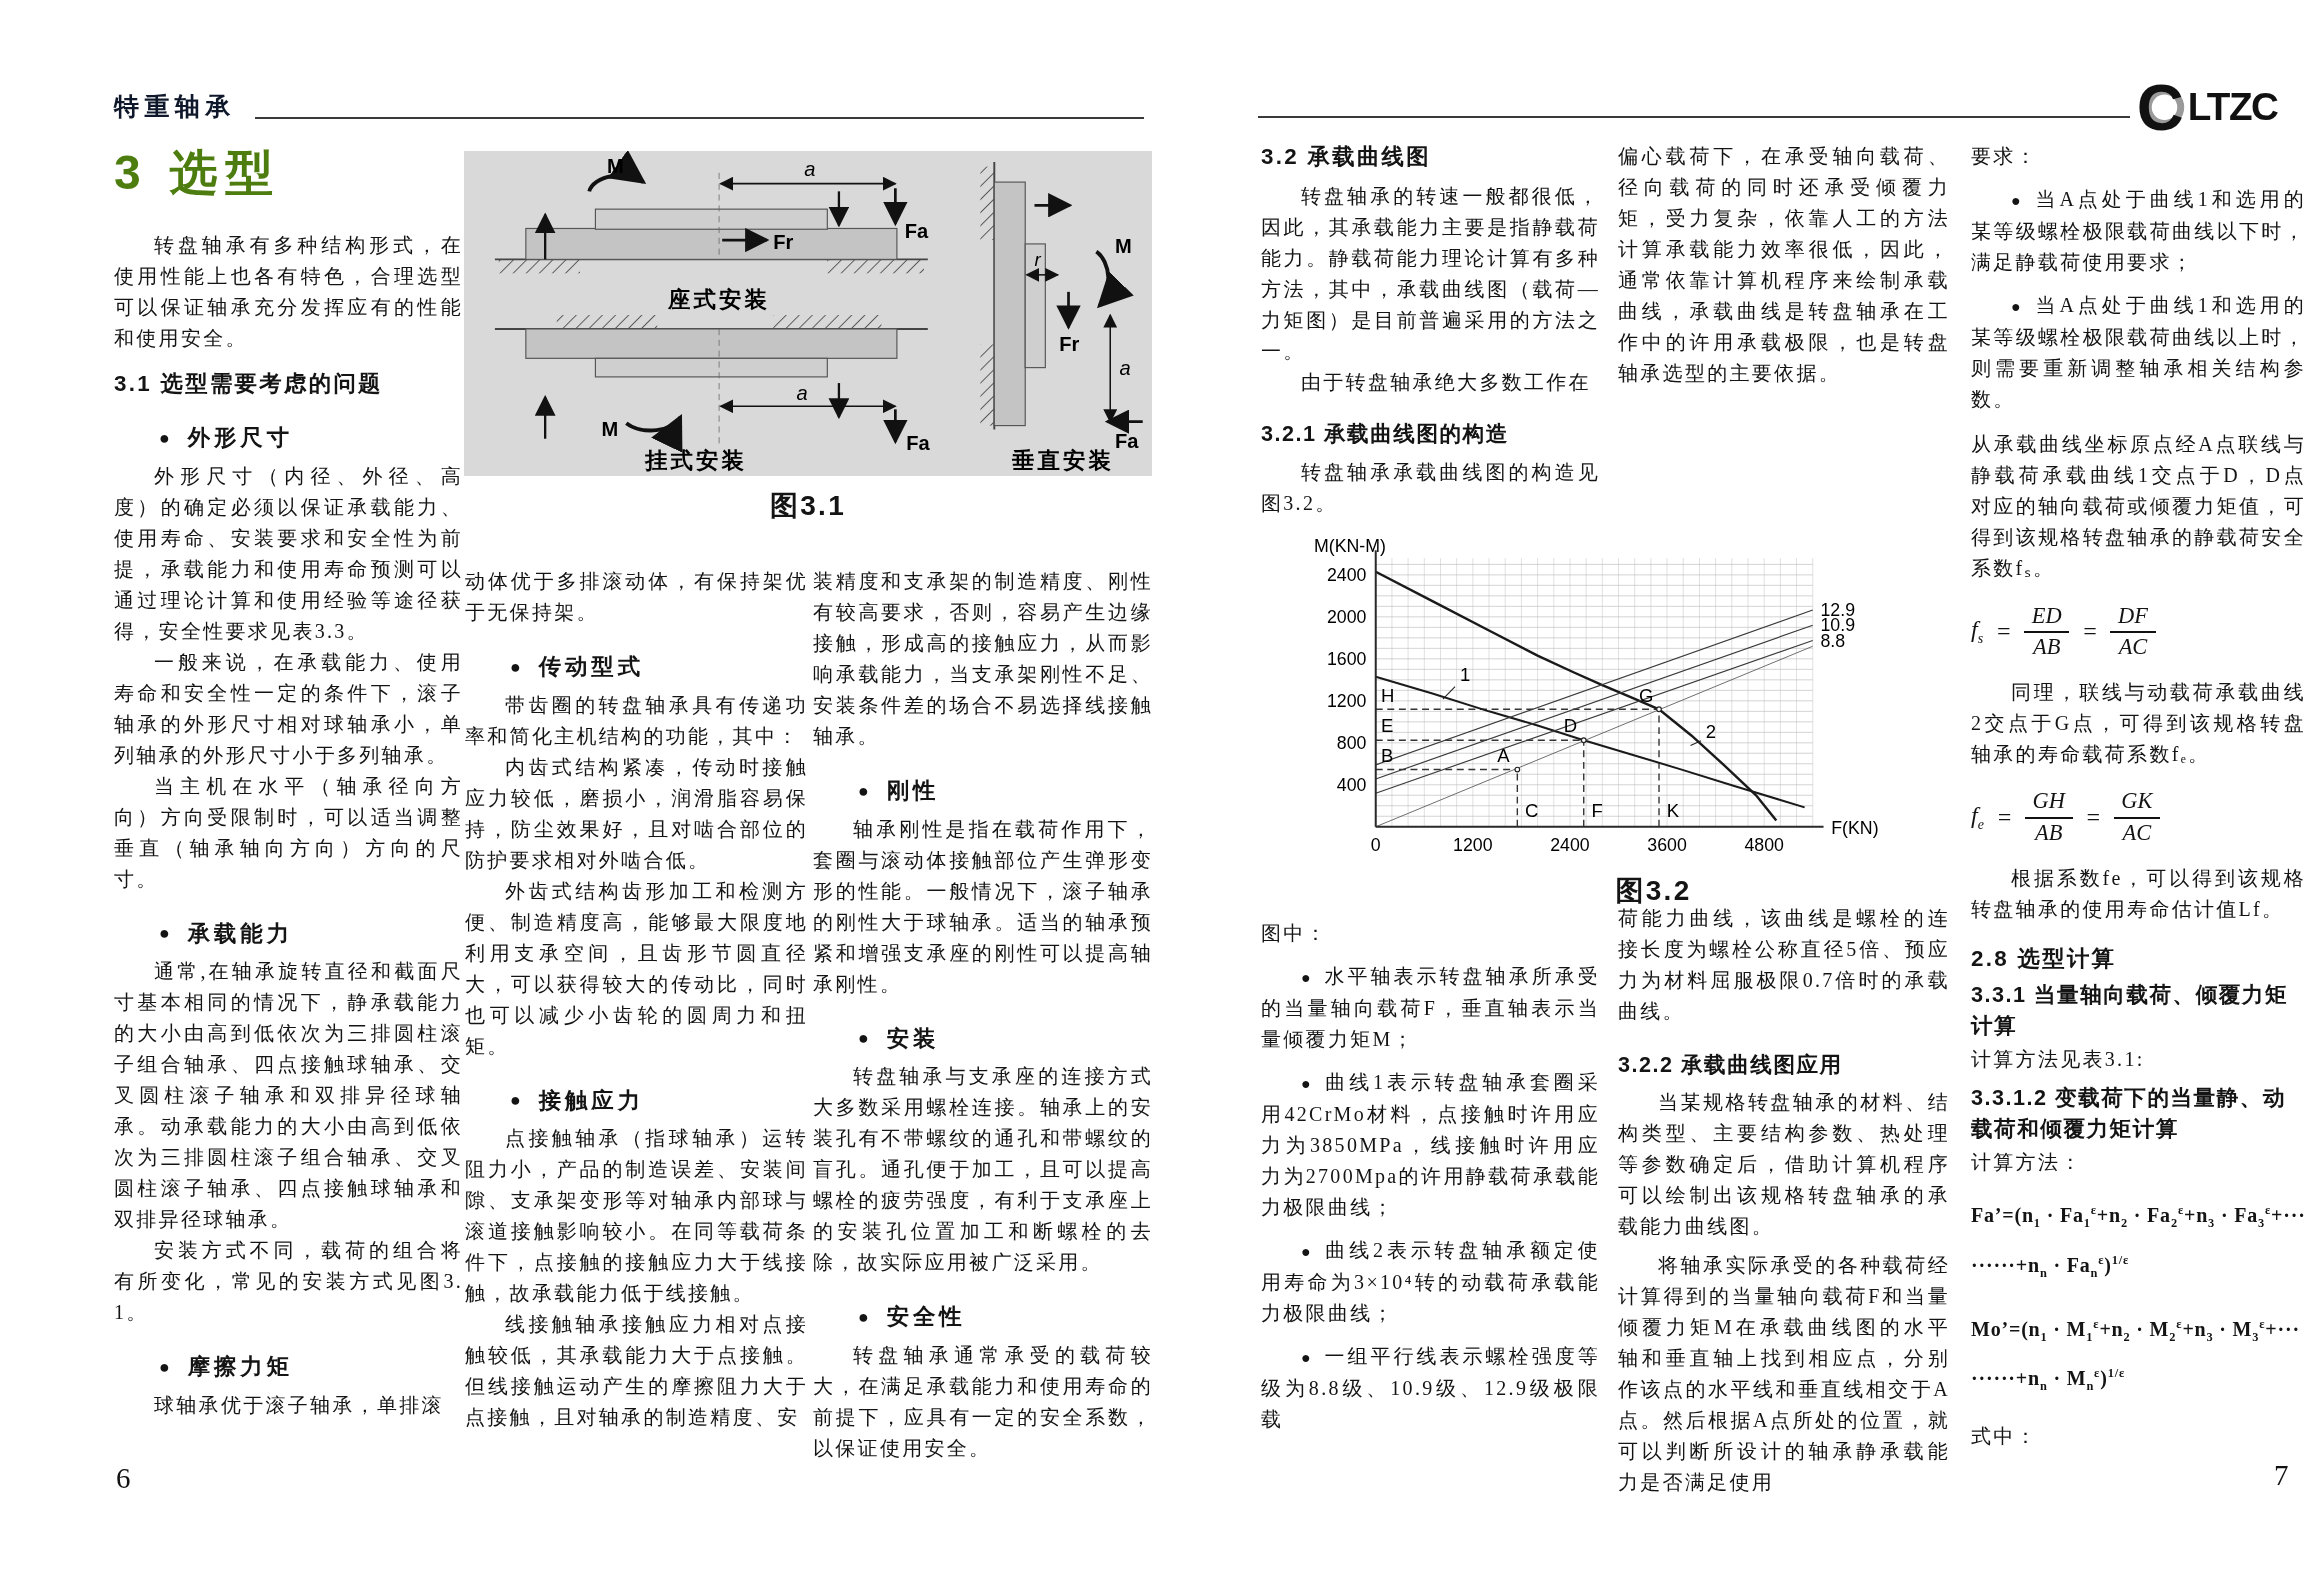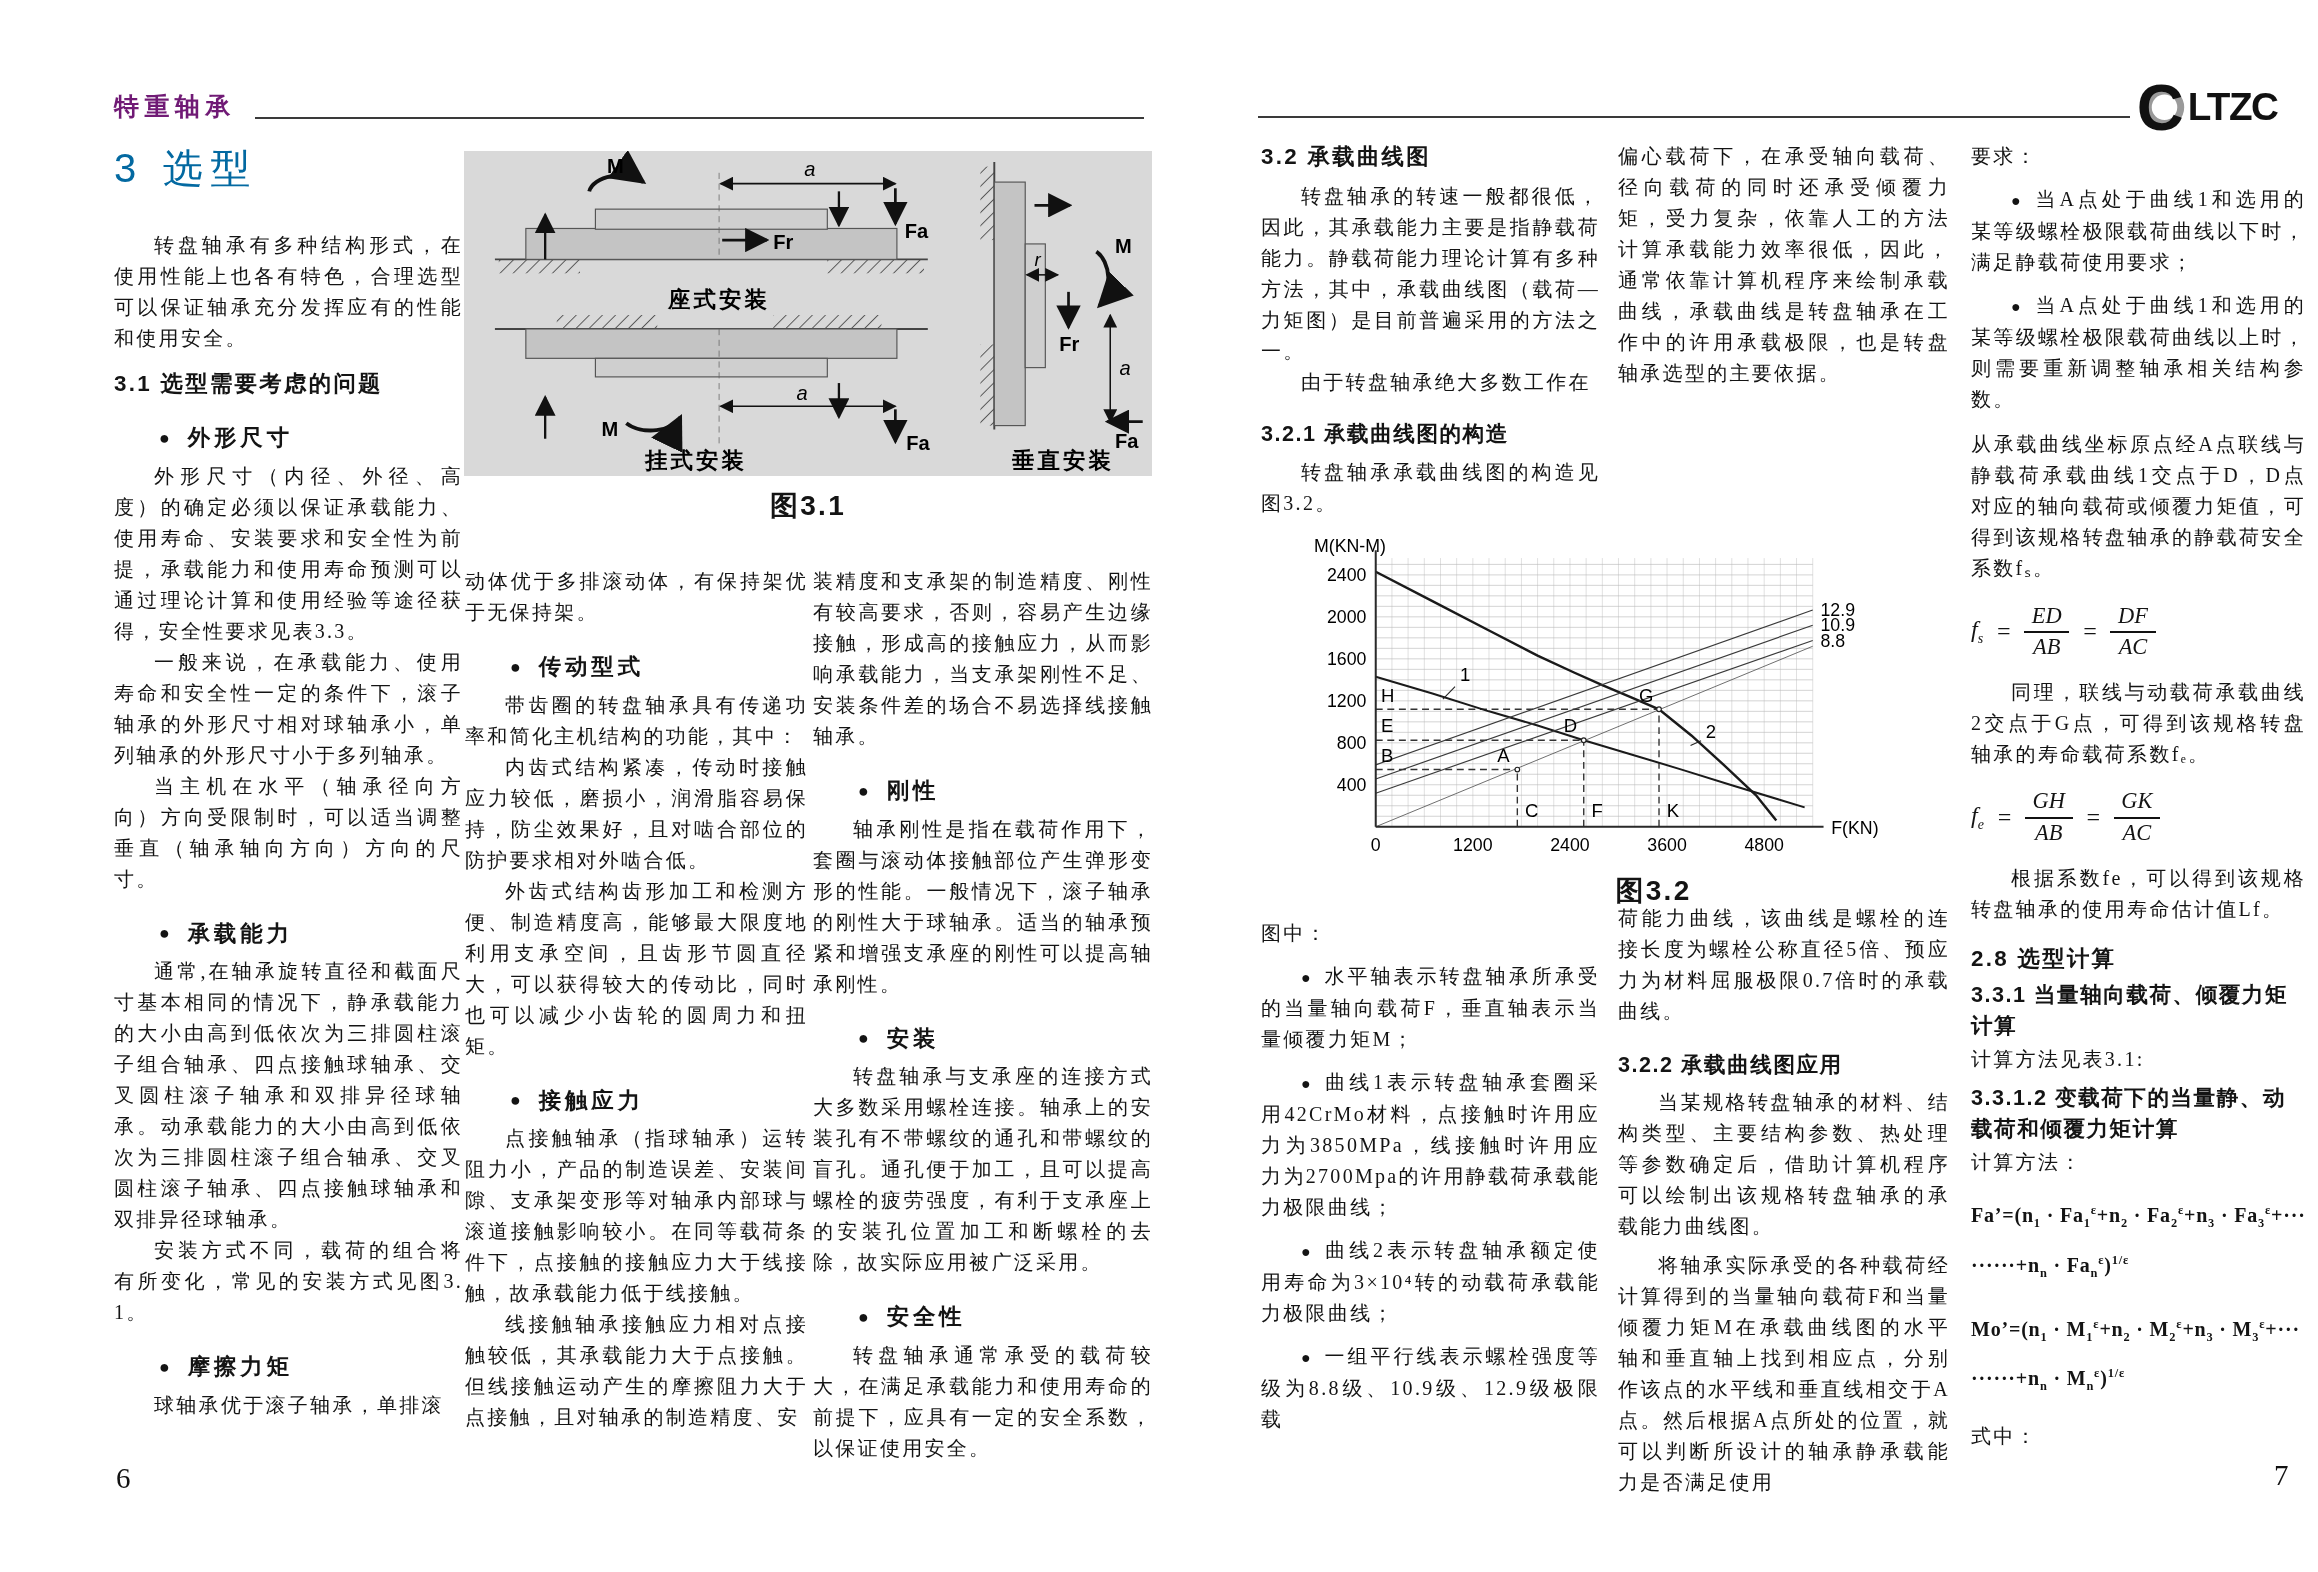--- a/index.html
+++ b/index.html
@@ -1,22 +1,22 @@
 <!DOCTYPE html>
 <html style="font-size:12.4px"><head>
 <meta charset="utf-8">
 <style>
   html,body{margin:0;padding:0;background:#eaeaea;}
   .sheet{position:relative;width:2319px;height:1573px;background:#ffffff;
          font-family:"Liberation Serif",serif;color:#141414;overflow:hidden;}
   .abs{position:absolute;}
   
-  .brand{font-family:"Liberation Sans",sans-serif;font-weight:bold;font-size:25px;letter-spacing:5.4px;color:#701a75;}
+  .brand{font-family:"Liberation Sans",sans-serif;font-weight:bold;font-size:25px;letter-spacing:5.4px;color:#0f172a;}
   .rule{background:#3a3a3a;height:2.3px;}
-  .doc-title{font-family:"Liberation Sans",sans-serif;font-weight:normal;font-size:40px;letter-spacing:7.7px;color:#0369a1;}
+  .doc-title{font-family:"Liberation Sans",sans-serif;font-weight:bold;font-size:48px;letter-spacing:7.7px;color:#4d7c0f;}
   .pagenum{font-size:29px;color:#111;}
   
   .col{position:absolute;text-align:justify;}
   .para{font-size:20px;line-height:31px;letter-spacing:2.3px;text-indent:2em;margin:0;
         word-break:break-all;text-align:justify;}
   .noind{text-indent:0;}
   .h-sec{font-family:"Liberation Sans",sans-serif;font-weight:bold;font-size:22.4px;letter-spacing:2.3px;
          margin:14px 0 9.3px;text-align:left;}
   .h-sub{font-family:"Liberation Sans",sans-serif;font-weight:bold;font-size:21.6px;letter-spacing:1.5px;
          margin:12.4px 0 7.7px;text-align:left;line-height:31px;}

